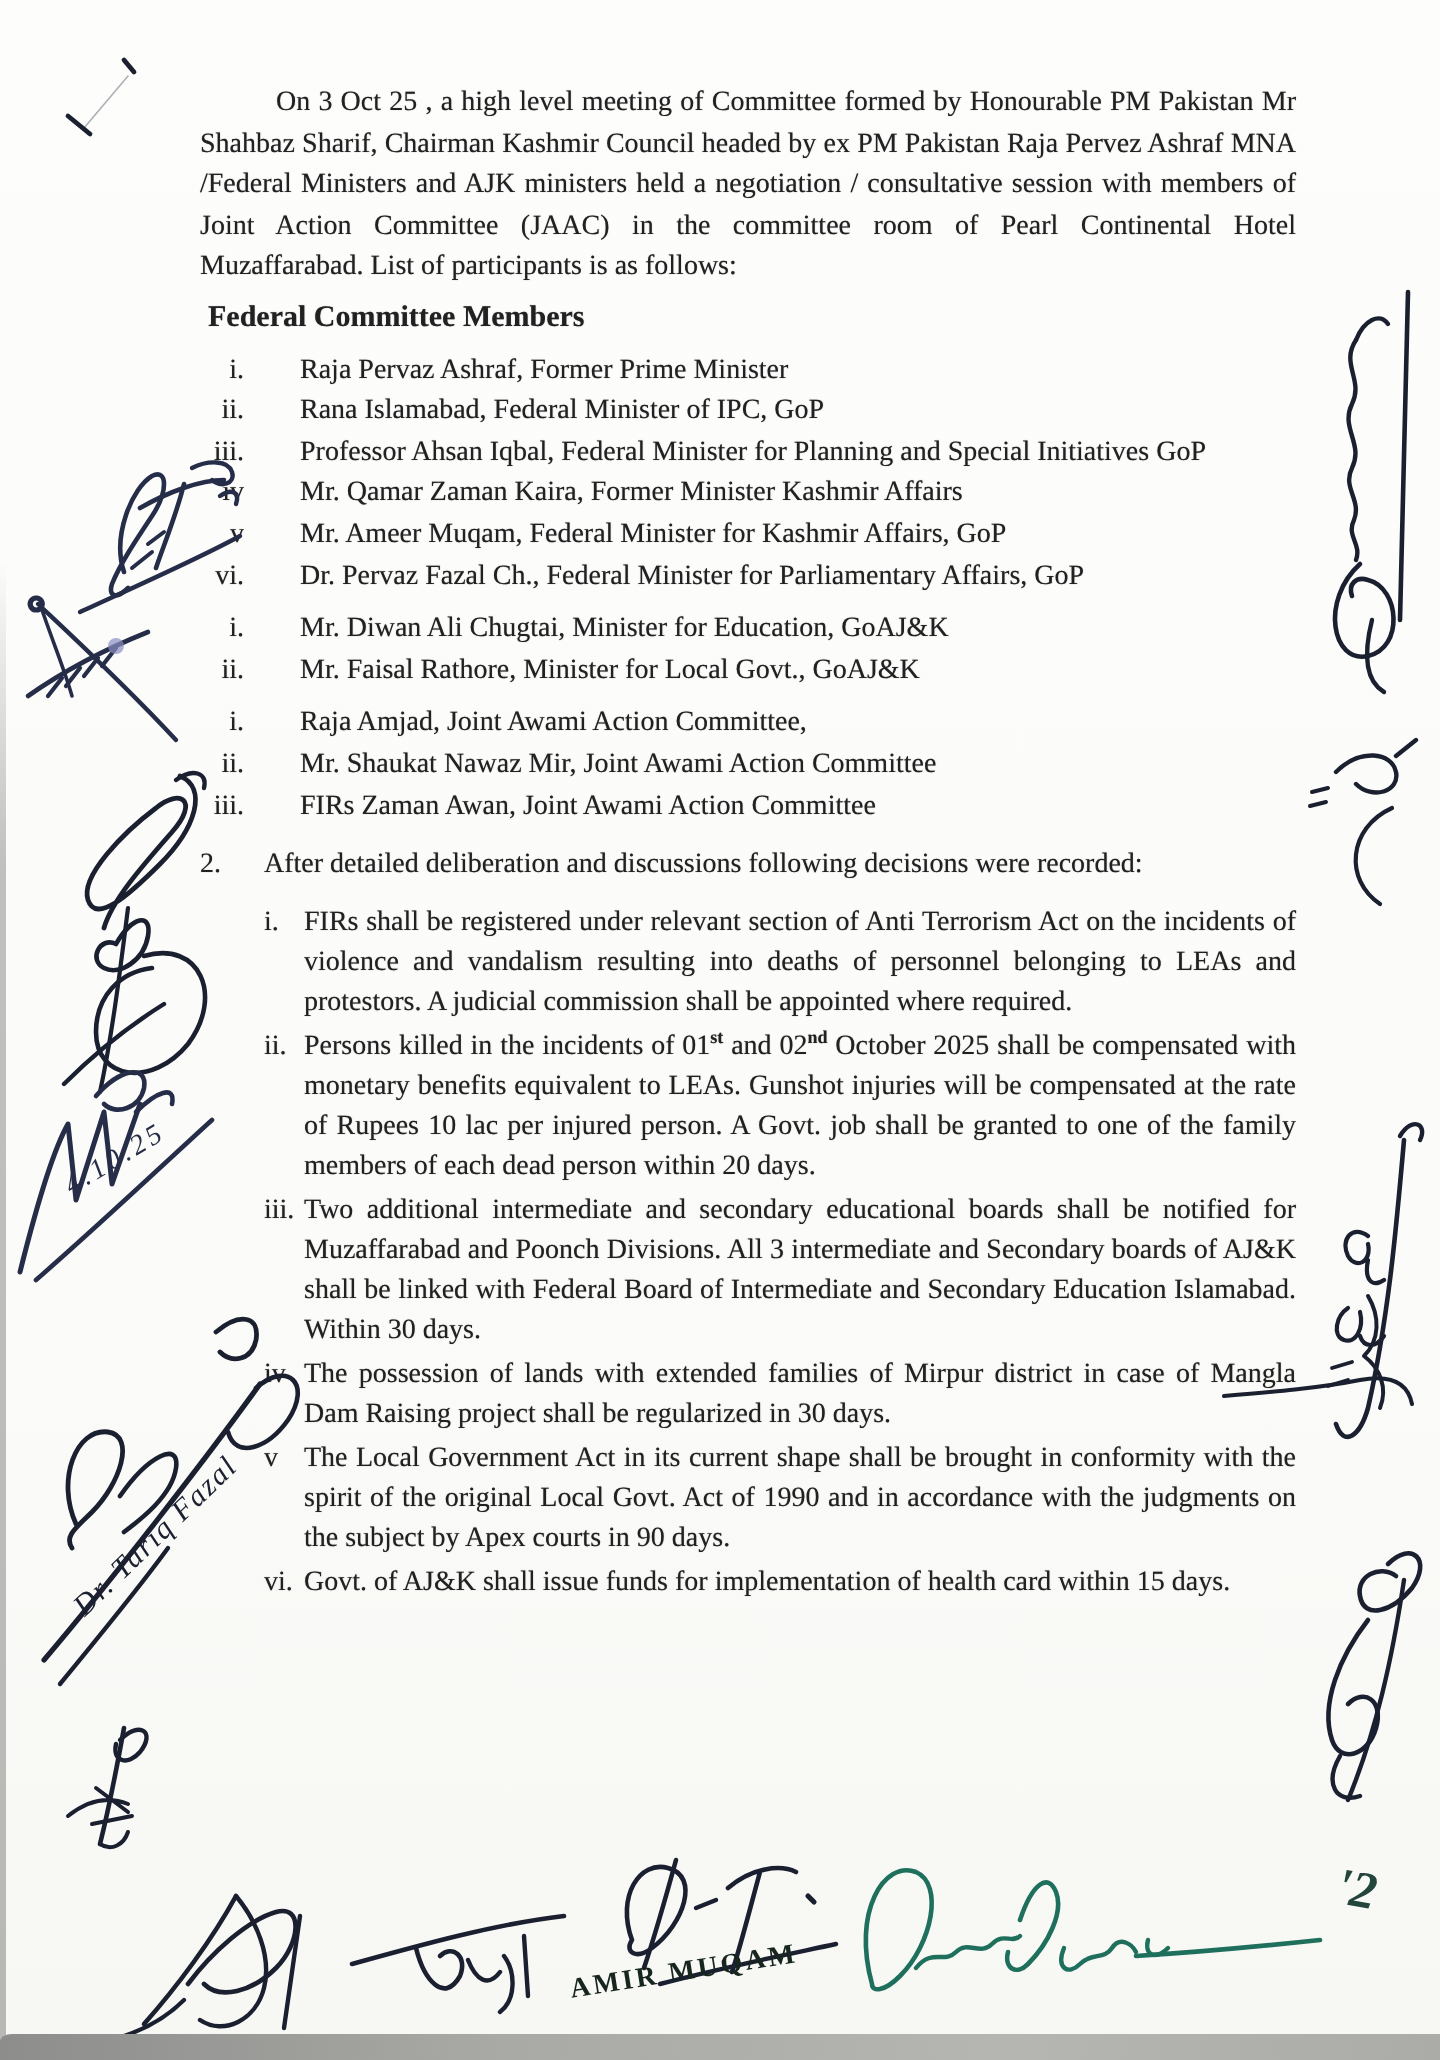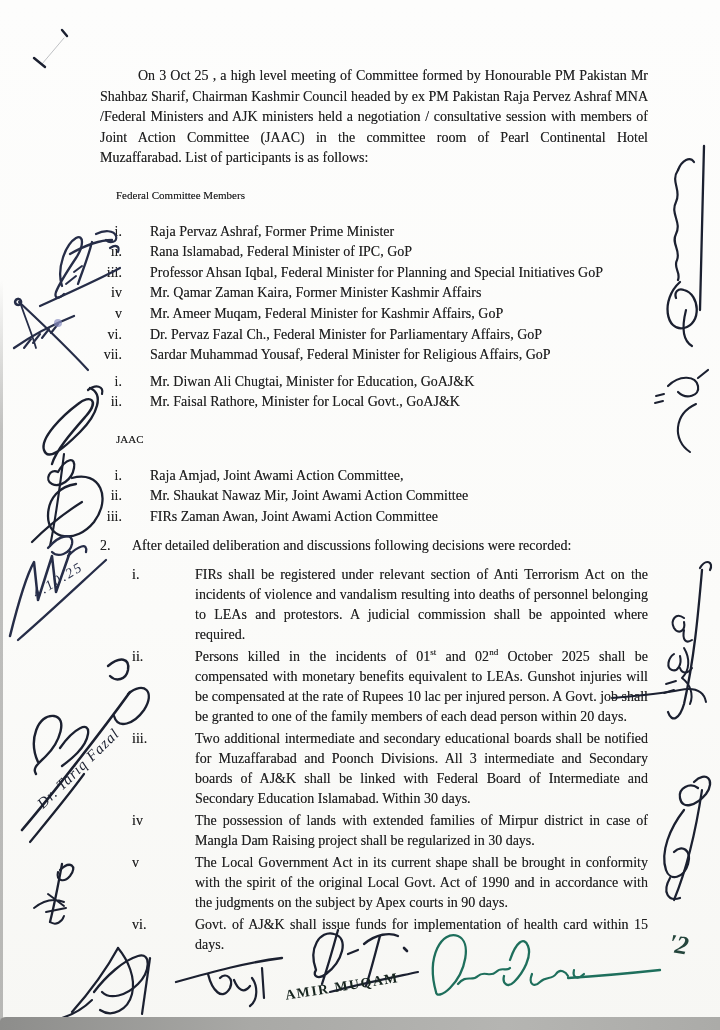--- a/index.html
+++ b/index.html
@@ -5,37 +5,37 @@
   html,body{margin:0;padding:0;background:#d7d7d3;}
   .page{
     position:relative;width:720px;height:1030px;margin:0 auto;
     background:linear-gradient(180deg,#fdfdfc 0%,#fbfbf9 60%,#f7f7f4 100%);
     overflow:hidden;
     font-family:"Liberation Serif", serif;
     color:#212121;
   }
   .page-inner{
     position:relative;
-    padding:66px 72px 0 100px;
+    padding:42px 72px 0 100px;
     font-size:14px;line-height:20.6px;
     text-shadow:0 0 .5px rgba(20,20,25,.5);
   }
   .intro{margin:0;text-align:justify;text-indent:38px;}
-  h3.sec-heading{font-size:11px;margin:16px;font-weight:normal;}
+  h3.sec-heading{font-size:15px;margin:4px;font-weight:bold;}
   .h-fed{margin-top:7px;}
   .h-ajk{margin-top:18px;}
   .h-jaac{margin-top:12px;}
   ul.plist{list-style:none;margin:6px 0 0 0;padding:0;}
   ul.plist li{display:grid;grid-template-columns:22px 1fr;column-gap:28px;line-height:20.6px;}
   ul.plist .num{text-align:right;}
   .sec2{display:grid;grid-template-columns:32px 1fr;margin-top:9px;}
   ul.dlist{list-style:none;margin:8px 0 0 0;padding:0;}
   ul.dlist li{display:grid;grid-template-columns:20px 1fr;column-gap:0;margin-left:32px;margin-bottom:2px;line-height:20px;}
-  ul.dlist .dtext{text-align:justify;margin-left:43px;}
-  sup{font-size:9px;line-height:0;}
+  ul.dlist .dtext{text-align:justify;}
+  sup{font-size:9px;line-height:0;font-weight:bold;}
   
   .sig{position:absolute;pointer-events:none;}
   .sig svg{display:block;overflow:visible;}
   .sig path{fill:none;stroke-linecap:round;stroke-linejoin:round;}
   .ink-dark{stroke:#1b2030;}
   .ink-blue{stroke:#262d48;}
   .ink-green{stroke:#1e6f5c;}
   .hw{position:absolute;pointer-events:none;font-style:italic;white-space:nowrap;}
   .hw-date{left:30px;top:588px;transform:rotate(-31deg);transform-origin:left top;
     font-size:14px;letter-spacing:2px;color:#262d48;}
@@ -82,38 +82,33 @@
         <span>Mr. Qamar Zaman Kaira, Former Minister Kashmir Affairs</span>
         </li>
       <li>
         <span class="num">v</span>
         <span>Mr. Ameer Muqam, Federal Minister for Kashmir Affairs, GoP</span>
         </li>
       <li>
         <span class="num">vi.</span>
         <span>Dr. Pervaz Fazal Ch., Federal Minister for Parliamentary Affairs, GoP</span>
         </li>
-      <li>
-        <span class="num">vii.</span>
-        <span>Sardar Muhammad Yousaf, Federal Minister for Religious Affairs, GoP</span>
-        </li>
     </ul>
 
     <ul class="plist">
       <li>
         <span class="num">i.</span>
         <span>Mr. Diwan Ali Chugtai, Minister for Education, GoAJ&amp;K</span>
         </li>
       <li>
         <span class="num">ii.</span>
         <span>Mr. Faisal Rathore, Minister for Local Govt., GoAJ&amp;K</span>
         </li>
     </ul>
 
-    <h3 class="sec-heading h-jaac">JAAC</h3>
     <ul class="plist">
       <li>
         <span class="num">i.</span>
         <span>Raja Amjad, Joint Awami Action Committee,</span>
         </li>
       <li>
         <span class="num">ii.</span>
         <span>Mr. Shaukat Nawaz Mir,  Joint Awami Action Committee</span>
         </li>
       <li>

